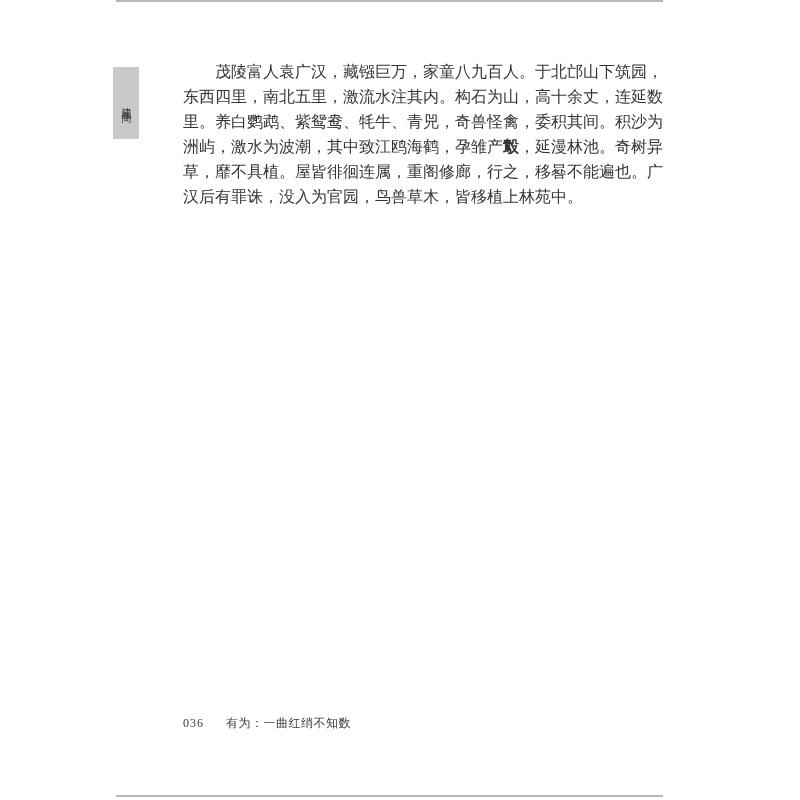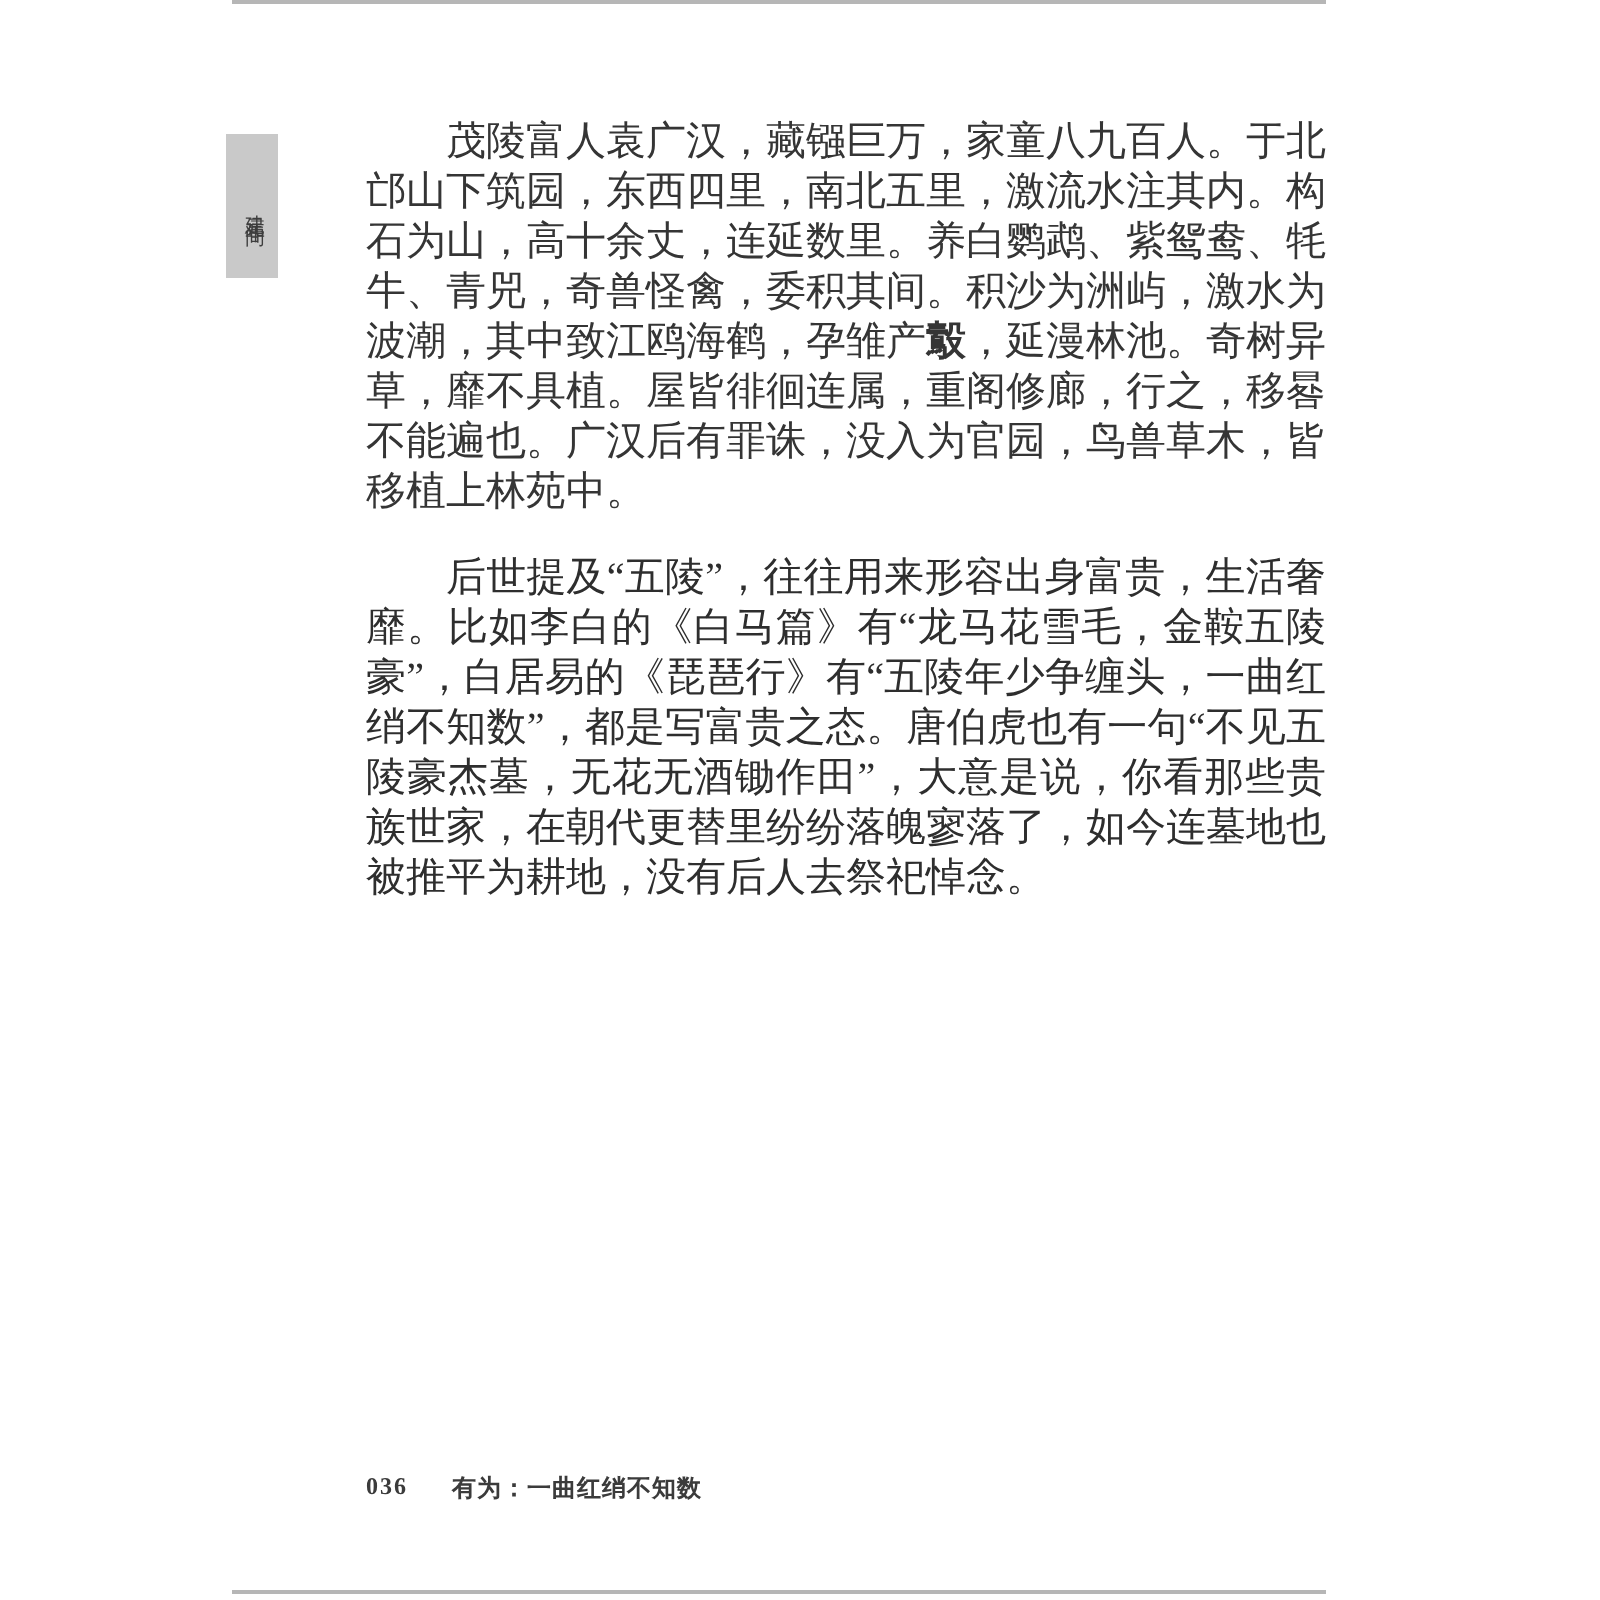--- a/index.html
+++ b/index.html
@@ -44,21 +44,21 @@
     letter-spacing: 2px;
     color: #3d3d3d;
     line-height: 1;
   }
 
   .text-column {
     position: absolute;
     left: 183px;
     top: 59px;
     width: 480px;
-    font-size: 20px;
+    font-size: 16px;
     line-height: 25px;
     text-align: justify;
     text-justify: inter-ideograph;
   }
   .text-column p {
     margin: 0;
     padding: 0;
     text-indent: 2em;
   }
   .quote-para {
@@ -66,26 +66,25 @@
     color: #353535;
   }
   .bold-glyph {
     font-weight: 700;
     font-family: "Liberation Sans", "DejaVu Sans", sans-serif;
   }
 
   .footer {
     position: absolute;
     left: 183px;
-    top: 736px;
+    top: 715px;
     display: flex;
-    align-items: flex-start;
+    align-items: center;
     gap: 22px;
     color: #3b3b3b;
-    font-weight: bold;
   }
   .footer .page-num {
     font-size: 12px;
     letter-spacing: 1px;
   }
   .footer .book-title {
     font-size: 12px;
     letter-spacing: 0.5px;
   }
 </style>
@@ -96,21 +95,20 @@
 
   <div class="edge-line top"></div>
 
   <div class="margin-tab">
     <span class="tab-label">建元年间</span>
   </div>
 
   <div class="text-column">
     <p class="quote-para"><span>茂陵富人袁广汉，藏镪巨万，家童八九百人。于北邙山下筑园，东西四里，南北五里，激流水注其内。构石为山，高十余丈，连延数里。养白鹦鹉、紫鸳鸯、牦牛、青兕，奇兽怪禽，委积其间。积沙为洲屿，激水为波潮，其中致江鸥海鹤，孕雏产</span><span class="bold-glyph">鷇</span><span>，延漫林池。奇树异草，靡不具植。屋皆徘徊连属，重阁修廊，行之，移晷不能遍也。广汉后有罪诛，没入为官园，鸟兽草木，皆移植上林苑中。</span></p>
 
-    <p>后世提及“五陵”，往往用来形容出身富贵，生活奢靡。比如李白的《白马篇》有“龙马花雪毛，金鞍五陵豪”，白居易的《琵琶行》有“五陵年少争缠头，一曲红绡不知数”，都是写富贵之态。唐伯虎也有一句“不见五陵豪杰墓，无花无酒锄作田”，大意是说，你看那些贵族世家，在朝代更替里纷纷落魄寥落了，如今连墓地也被推平为耕地，没有后人去祭祀悼念。</p>
 
   </div>
 
   <div class="footer">
     <span class="page-num">036</span>
     <span class="book-title">有为：一曲红绡不知数</span>
   </div>
 
   <div class="edge-line bottom"></div>
 

